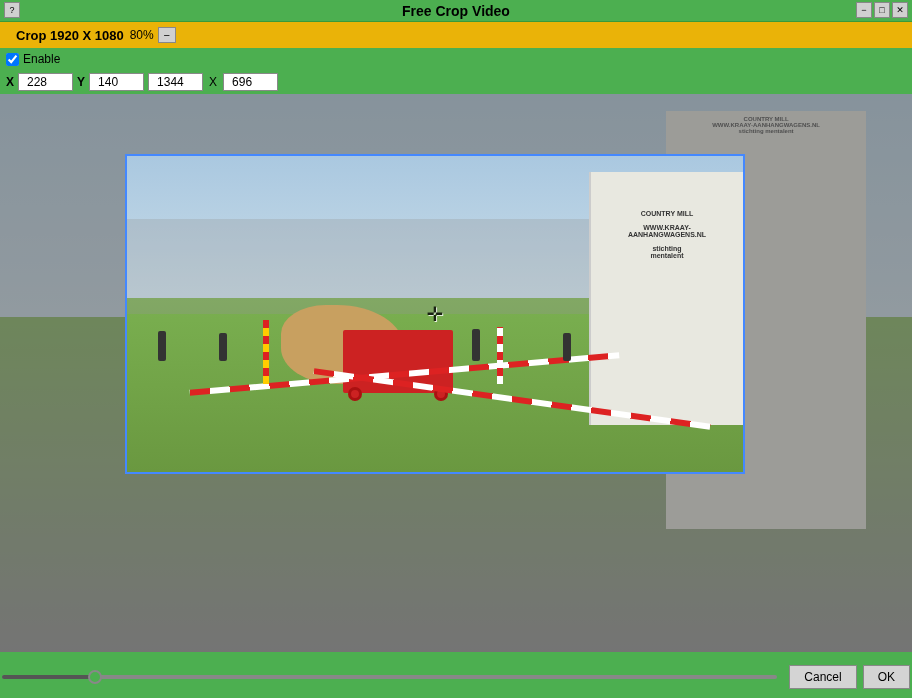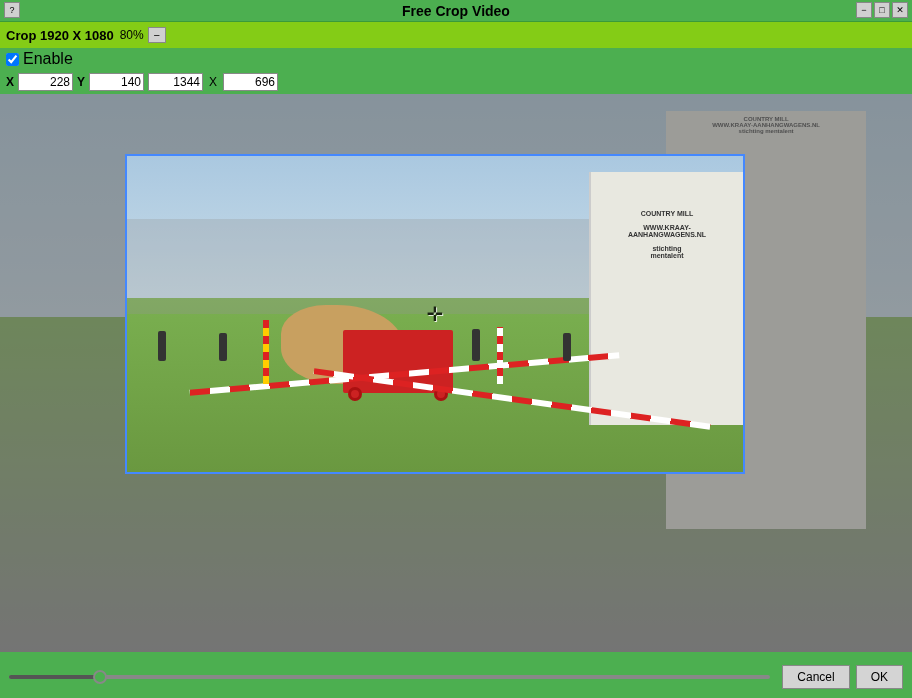--- a/index.html
+++ b/index.html
@@ -55,22 +55,22 @@
       background: #d0d0d0;
       border: 1px solid #888;
       display: flex;
       align-items: center;
       justify-content: center;
       font-size: 9px;
       cursor: pointer;
     }
     
     #toolbar {
-      background: #84cc16;
-      padding: 4px 6px;
+      background: #eab308;
+      padding: 4px 16px;
       display: flex;
       align-items: center;
       gap: 4px;
       height: 26px;
       text-align: right;
     }
     #crop-label {
       font-weight: bold;
       font-size: 13px;
       color: #000;
@@ -99,21 +99,21 @@
       align-items: center;
       gap: 4px;
       height: 22px;
     }
     #enable-checkbox {
       width: 13px;
       height: 13px;
       cursor: pointer;
     }
     #enable-label {
-      font-size: 16px;
+      font-size: 12px;
       color: #000;
     }
     
     #coords-row {
       background: #4caf50;
       padding: 2px 6px;
       display: flex;
       align-items: center;
       gap: 4px;
       height: 24px;
@@ -122,22 +122,22 @@
       font-size: 12px;
       color: #000;
       font-weight: bold;
     }
     .coord-input {
       width: 55px;
       height: 18px;
       border: 1px solid #888;
       background: #fff;
       font-size: 12px;
-      padding: 0 2px;
-      text-align: right;
+      padding: 0 8px;
+      text-align: left;
     }
     .coord-x-sep {
       font-size: 12px;
       color: #000;
       margin: 0 2px;
     }
     
     #main-content {
       position: relative;
       width: 912px;
@@ -373,21 +373,21 @@
     }
     
     #bottom-bar {
       position: absolute;
       bottom: 0;
       width: 100%;
       height: 42px;
       background: #4caf50;
       display: flex;
       align-items: center;
-      padding: 0 9px;
+      padding: 0 2px;
     }
     #slider-container {
       flex: 1;
       display: flex;
       align-items: center;
       margin-right: 12px;
     }
     #slider-track {
       flex: 1;
       height: 4px;

